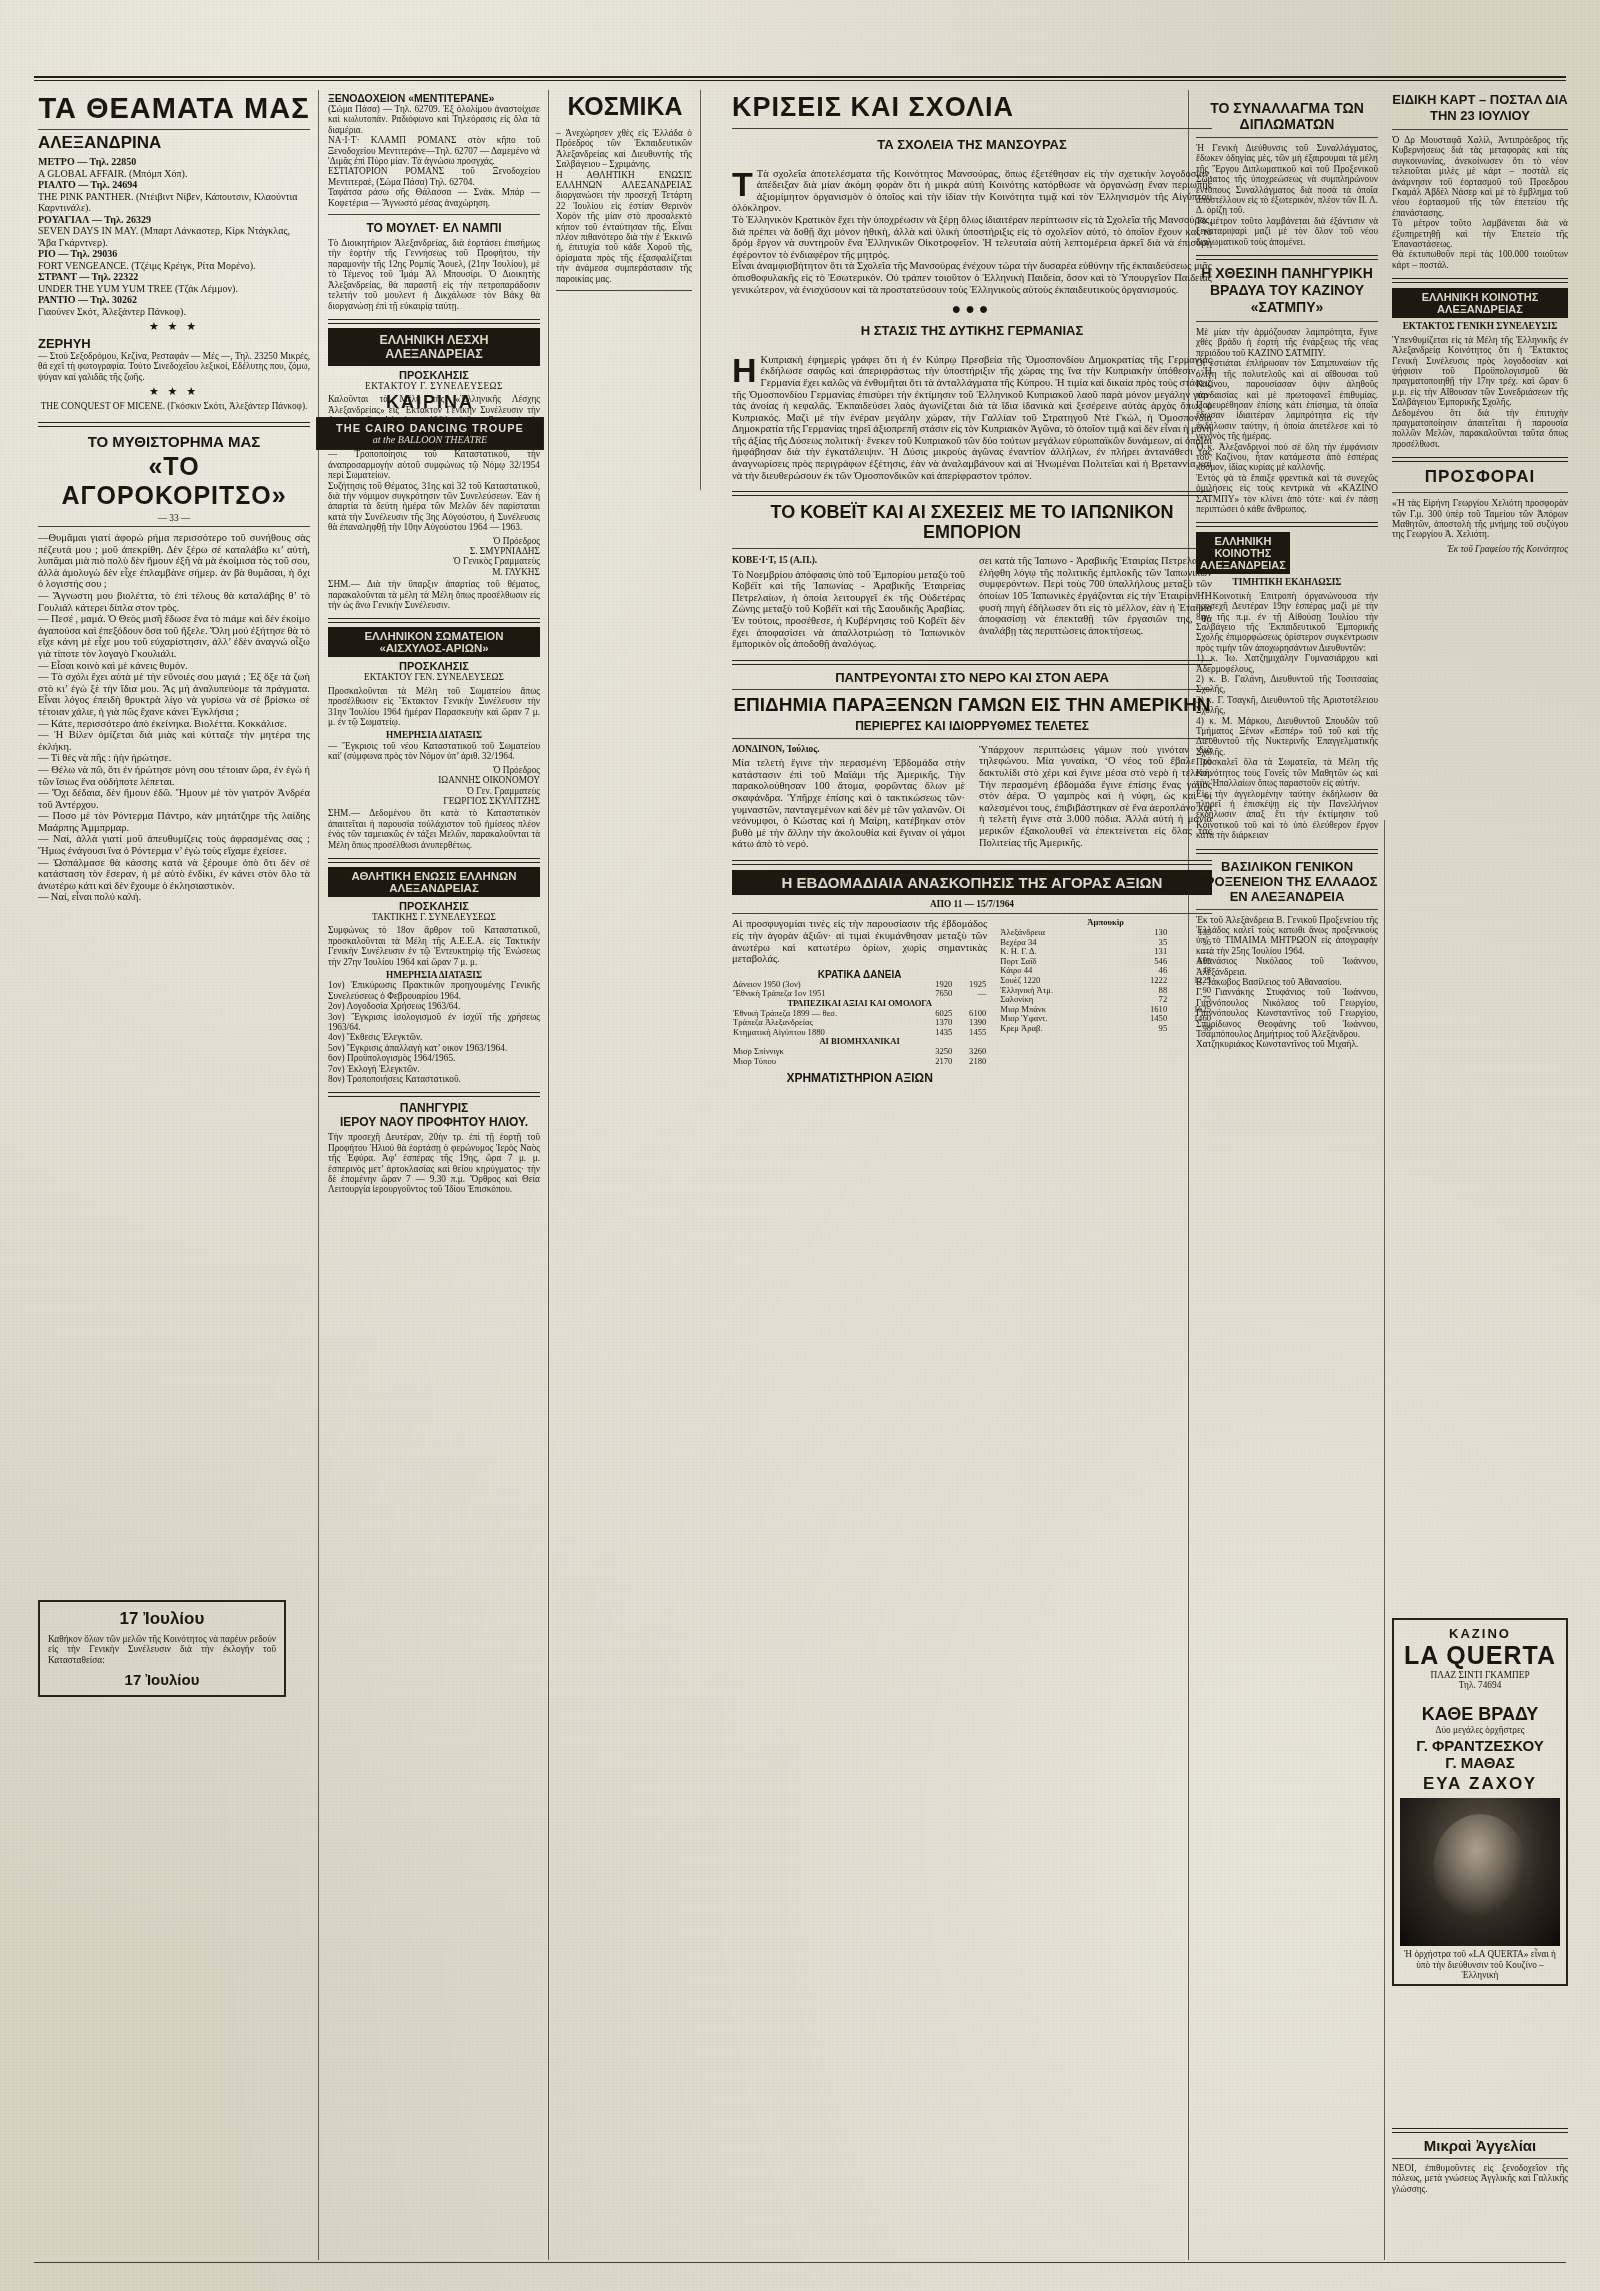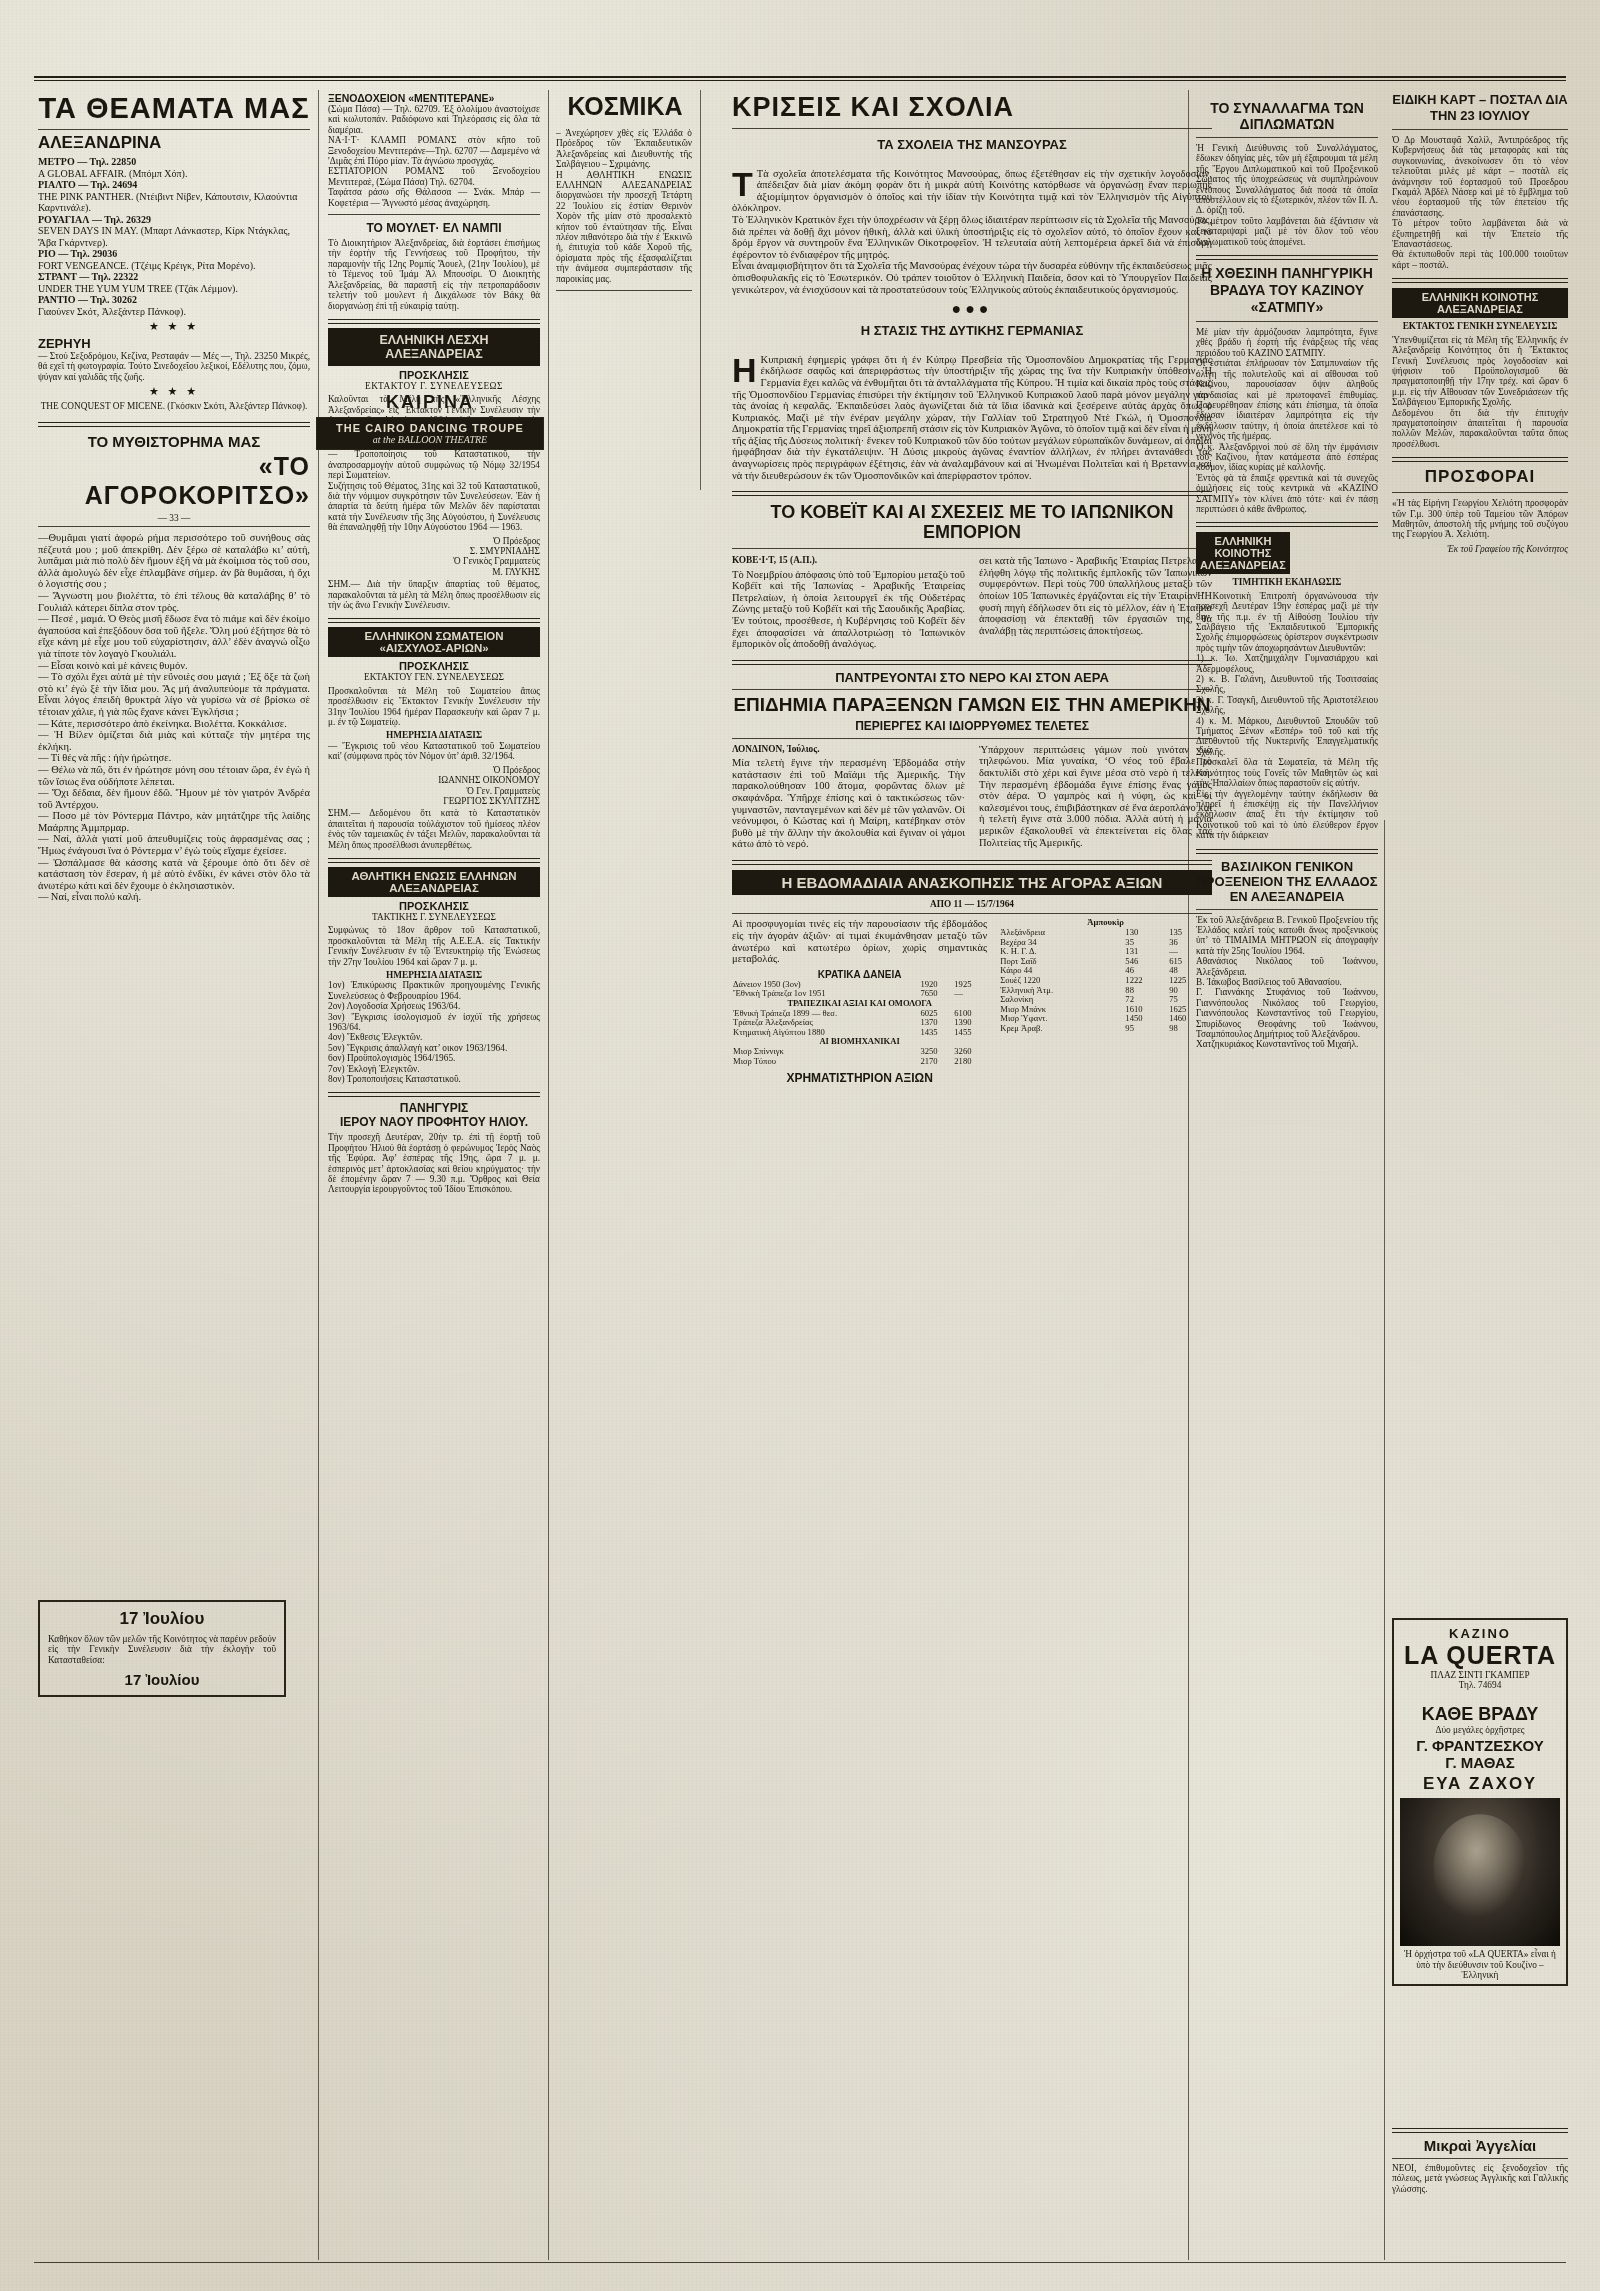--- a/index.html
+++ b/index.html
@@ -75,21 +75,21 @@
       radial-gradient(ellipse at 50% 35%, #6b6355 0%, #35302a 55%, #181511 100%);
     filter:contrast(1.1);
   }
   .facehint{
     position:absolute;left:50%;top:46%;transform:translate(-50%,-50%);
     width:58%;height:70%;border-radius:50% 50% 45% 45%;
     background:radial-gradient(ellipse at 45% 35%, rgba(215,205,185,.55), rgba(40,35,30,.05) 70%);
   }
   table.fin{border-collapse:collapse;font-size:8.6px;line-height:9.6px;width:100%;}
   table.fin td{padding:0 1px;}
-  .rt{margin-top:30px;}
+  .rt{text-align:right;margin-top:30px;}
 </style>
 </head>
 <body>
 
 <div id="page">
   <div class="grain"></div>
 
   <div class="rule-top"></div>
   <div class="rule-top2"></div>
 
@@ -112,21 +112,21 @@
       <div><b>ΡΑΝΤΙΟ — Τηλ. 30262</b><br><span>Γιαούνεν Σκότ, Ἀλεξάντερ Πάνκοφ).</span></div>
     </div>
     <div class="stars">★ ★ ★</div>
     <div class="sanstitle" style="font-size:13px;">ΖΕΡΗΥΗ</div>
     <div class="tiny" style="text-align:justify;">— Στού Σεξοδρόμου, Κεζίνα, Ρεσταφάν — Μές —, Τηλ. 23250 Μικρές, θά εχεῖ τὴ φωτογραφία. Τούτο Σινεδοχεῖου λεξικοί, Εδέλυτης που, ζόμω, ψύγαν καί γαλιδᾶς τῆς ζωῆς.</div>
     <div class="stars">★ ★ ★</div>
     <div class="tiny center">ΤΗΕ CONQUEST OF MICENE. (Γκόσκιν Σκότι, Ἀλεξάντερ Πάνκοφ).</div>
 
     <div class="hline2" style="margin:10px 0 6px;"></div>
     <div class="center sanstitle" style="font-size:15px;">ΤΟ ΜΥΘΙΣΤΟΡΗΜΑ ΜΑΣ</div>
-    <h1 class="head" style="font-size:25px;margin-top:2px;text-align:right;">«ΤΟ ΑΓΟΡΟΚΟΡΙΤΣΟ»</h1>
+    <h1 class="head" style="font-size:25px;margin-top:2px;">«ΤΟ ΑΓΟΡΟΚΟΡΙΤΣΟ»</h1>
     <div class="center tiny" style="margin:3px 0;">— 33 —</div>
     <div class="hline" style="margin:3px 0 5px;"></div>
     <div class="bodytext" style="white-space:pre-line;height:1060px;overflow:hidden;">—Θυμᾶμαι γιατί ἀφορώ ρήμα περισσότερο τοῦ συνήθους σὰς πέζευτά μου ; μοῦ ἀπεκρίθη. Δὲν ξέρω σὲ καταλάβω κι’ αὐτή, λυπᾶμαι μιὰ πιὸ πολὺ δὲν ἤμουν ἐξῆ νὰ μὰ ἐκοίμισα τὸς τοῦ σου, ἀλλὰ ἀμολυγὼ δὲν εἶχε ἐπλαμβὰνε σήμερ. ἀν βὰ θυμᾶσαι, ἡ ὄχι ὁ λογιστής σου ;
 — Ἄγνωστη μου βιολέττα, τὸ ἐπὶ τέλους θὰ καταλάβης θ’ τὸ Γουλιάλ κάτερει δίπλα στον τρὸς.
 — Πεσέ , μαμά. Ὁ Θεὸς μισῆ ἔδωσε ἕνα τὸ πιάμε καὶ δὲν ἐκοίμο ἀγαπούσα καὶ ἐπεξόδουν ὅσα τοῦ ἤξελε. Ὅλη μού ἐξήτησε θὰ τὸ εἴχε κάνη μὲ εἶχε μου τοῦ εὐχαρίστησιν, ἀλλ’ ἐδὲν ἀναγνώ οἶξω γιὰ τίποτε τὸν λογαγὸ Γκουλιάλι.
 — Εἶσαι κοινὸ καὶ μὲ κάνεις θυμόν.
 — Τὸ σχόλι ἔχει αὐτὰ μὲ τὴν εὔνοιὲς σου μαγιά ; Ἐξ ὅξε τὰ ζωὴ στὸ κι’ ἐγὼ ξὲ τὴν ἴδια μου. Ἄς μή ἀναλυπεύομε τὰ πράγματα. Εἶναι λόγος ἐπειδὴ θρυκτρὰ λίγο νὰ γυρίσω νὰ σὲ βρίσκω σὲ τέτοιαν χάλιε, ἡ γιὰ πῶς ἔχανε κάνει Ἐγκλήσια ;
 — Κάτε, περισσότερο ἀπὸ ἐκείνηκα. Βιολέττα. Κοκκάλισε.
 — Ἡ Βίλεν ὁμίζεται διὰ μιὰς καὶ κύτταζε τὴν μητέρα της ἐκλήκη.
 — Τί θές νὰ πῆς : ἡὴν ἠρώτησε.

